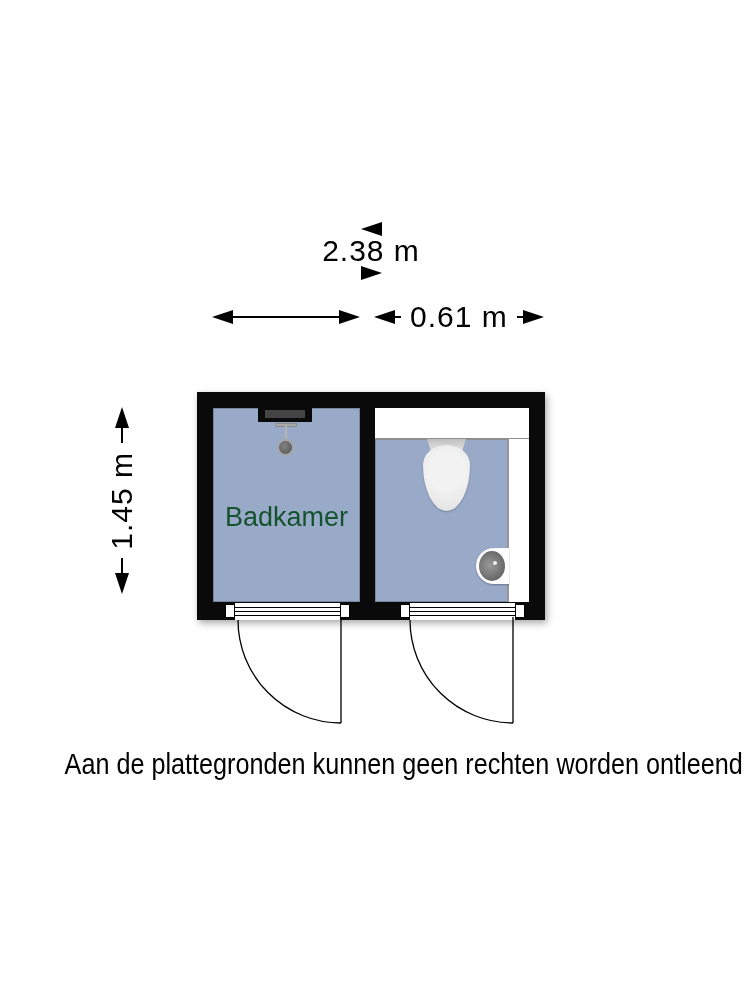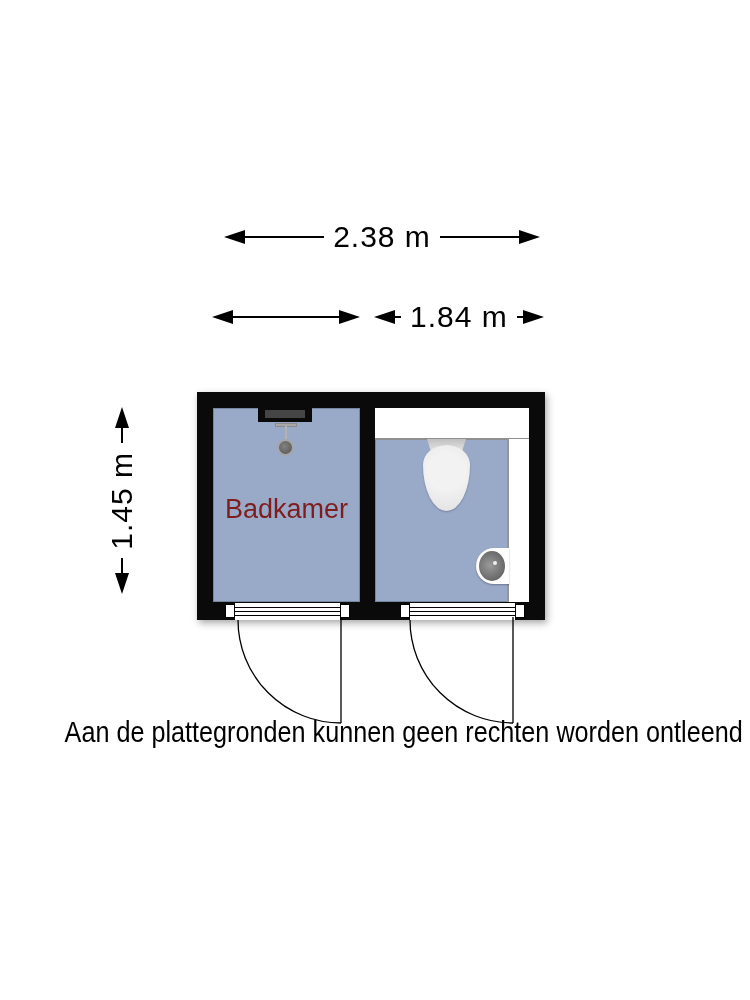--- a/index.html
+++ b/index.html
@@ -21,22 +21,22 @@
   .vline{flex:1;width:2px;background:#000;min-height:6px;}
   .dim-label.vert{writing-mode:vertical-rl;transform:rotate(180deg);padding:9px 0;}
 
   
   .plan{position:absolute;left:197px;top:392px;width:348px;height:228px;background:#0a0a0a;
         box-shadow:2px 3px 7px rgba(60,60,60,.45);}
   .room{position:absolute;top:16px;height:194px;background:#99aac9;
         box-shadow:inset 0 0 0 1px #77869f;}
   .room-left{left:16px;width:147px;}
   .room-right{left:178px;width:154px;}
-  .room-label{position:absolute;left:0;top:86px;width:100%;text-align:center;
-        font-size:27px;color:#7f1d1d;}
+  .room-label{position:absolute;left:0;top:94px;width:100%;text-align:center;
+        font-size:27px;color:#14532d;}
   
   .niche{position:absolute;left:45px;top:0;width:54px;height:14px;background:#0a0a0a;}
   .niche-inner{position:absolute;left:7px;top:2px;width:40px;height:8px;background:#454545;}
   .shower-bar{position:absolute;left:62px;top:15px;width:22px;height:4px;background:#a8a8a8;
         box-shadow:inset 0 0 0 1px #8b8b8b;}
   .shower-pipe{position:absolute;left:72px;top:18px;width:2px;height:15px;background:#b3b3b3;}
   .shower-head{position:absolute;left:64px;top:31px;width:17px;height:17px;border-radius:50%;
         background:radial-gradient(circle at 42% 40%,#828282,#5e5e5e 75%);
         border:2px solid #a6a6a6;box-sizing:border-box;}
   
@@ -57,48 +57,48 @@
         background:radial-gradient(circle at 42% 48%,#9a9a9a,#6f6f6f 60%,#535353 95%);}
   .basin-drain{position:absolute;left:17px;top:13px;width:4px;height:4px;border-radius:50%;background:#efefef;}
   
   .post{position:absolute;top:212px;width:8px;height:12px;background:#fff;border:1px solid #000;}
   .thresh{position:absolute;top:211px;height:17px;
         background:linear-gradient(to bottom,#fff 0 4px,#000 4px 5px,#fff 5px 8px,#000 8px 9px,
                    #fff 9px 12px,#000 12px 13px,#fff 13px 17px);}
   .doors{position:absolute;left:0;top:0;pointer-events:none;}
 
   
-  .footer{position:absolute;left:0;top:716px;width:100%;text-align:center;}
+  .footer{position:absolute;left:0;top:748px;width:100%;text-align:center;}
   .footer-line{font-size:30px;line-height:31px;white-space:nowrap;}
   .footer-line>span{display:inline-block;transform:scaleX(.84);transform-origin:center;}
 </style>
 </head>
 <body>
 
 <div class="canvas">
 
-  <div class="dim-row" style="left:224px;top:222px;width:316px;">
+  <div class="dim-row" style="left:213px;top:222px;width:316px;flex-direction:column;">
     <span class="ah left"></span>
     <span class="dline"></span>
     <span class="dim-label">2.38 m</span>
     <span class="dline"></span>
     <span class="ah right"></span>
   </div>
 
   <div class="dim-row" style="left:212px;top:302px;width:148px;">
     <span class="ah left"></span>
     <span class="dline"></span>
     <span class="dline"></span>
     <span class="ah right"></span>
   </div>
 
   <div class="dim-row" style="left:374px;top:302px;width:156px;">
     <span class="ah left"></span>
     <span class="dline"></span>
-    <span class="dim-label">1.84 m</span>
+    <span class="dim-label">0.61 m</span>
     <span class="dline"></span>
     <span class="ah right"></span>
   </div>
 
   <div class="dim-col" style="left:107px;top:407px;height:187px;">
     <span class="ah up"></span>
     <span class="vline"></span>
     <span class="dim-label vert">1.45 m</span>
     <span class="vline"></span>
     <span class="ah down"></span>

